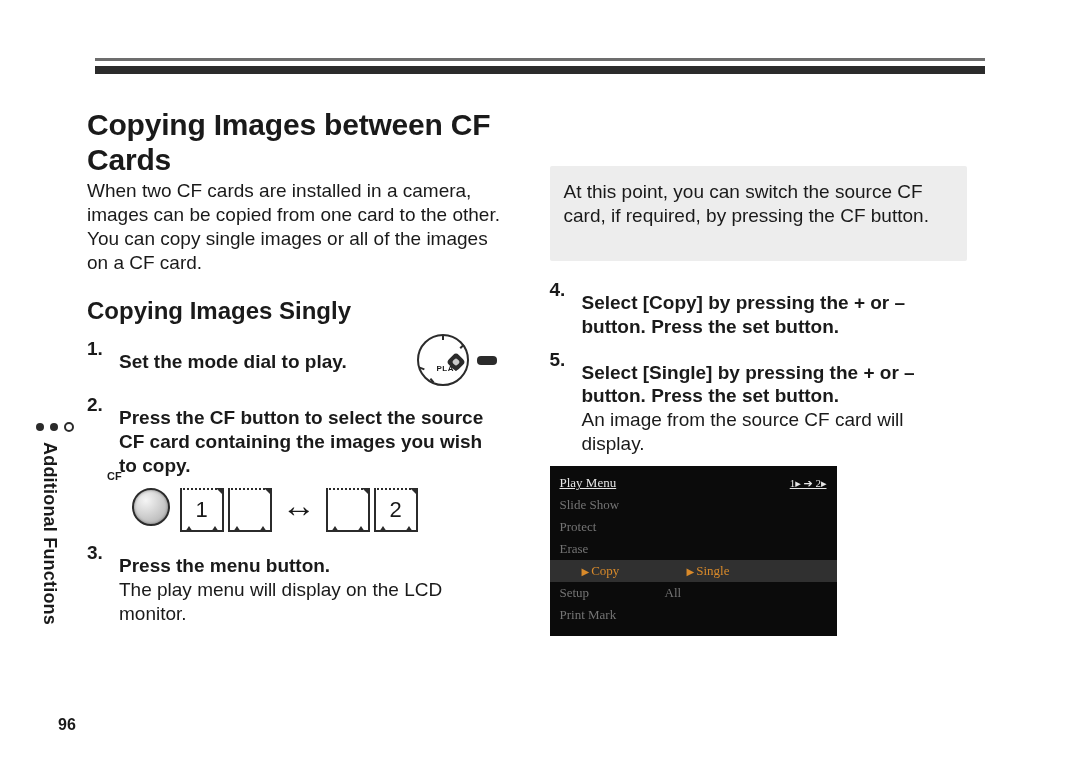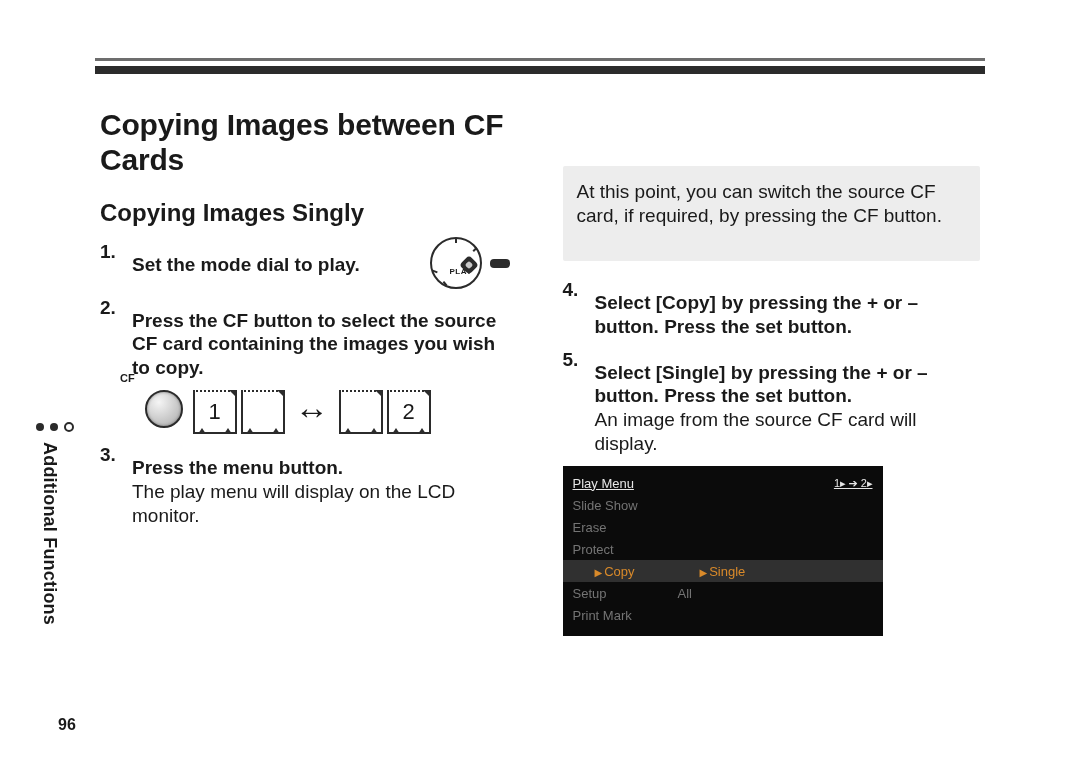--- a/index.html
+++ b/index.html
@@ -56,21 +56,21 @@
   }
   .page-num{
     position:absolute;
     left:58px; top:716px;
     font-weight:700;
     font-size:16px;
   }
   
   .cols{
     position:absolute;
-    left:100px; top:108px;
+    left:87px; top:108px;
     width:880px;
     display:flex; gap:45px;
   }
   .col{ width:423px; }
   h1{
     font-size:30px;
     font-weight:800;
     margin:0 0 2px 0;
     line-height:1.15;
     letter-spacing:-.2px;
@@ -169,22 +169,22 @@
     border-left:4px solid transparent;
     border-right:4px solid transparent;
     border-bottom:6px solid #2b2b2b;
   }
   .card .tl{left:3px;} .card .tr{right:3px;}
   .swaparrow{
     font-size:34px;font-weight:900;line-height:1;
   }
   
   .lcd{
-    width:320px; background:var(--lcd-bg);
-    font-family:Liberation Sans, sans-serif;
+    width:287px; background:var(--lcd-bg);
+    font-family:Liberation Serif, serif;
     font-size:13px;
     padding:6px 0 10px 0;
     margin-top:8px;
   }
   .lcd .row{
     display:flex;
     padding:2px 10px;
     height:18px;
     align-items:center;
   }
@@ -215,20 +215,21 @@
       <span class="solid"></span>
       <span class="ring"></span>
   </div>
   <div class="sidetab">Additional Functions</div>
   <div class="page-num">96</div>
 
   <div class="cols">
 
     <div class="col">
       <h1>Copying Images between CF Cards</h1>
+      <div class="intro">When two CF cards are installed in a camera, images can be copied from one card to the other. You can copy single images or all of the images on a CF card.</div>
 
       <h2>Copying Images Singly</h2>
 
       <div class="steps">
 
         <div class="step">
           <div class="num">1.</div>
           <div class="step-body"><span class="bold">Set the mode dial to play.</span></div>
         </div>
 
@@ -316,25 +317,25 @@
           <span class="c1">Play Menu</span>
           <span class="c2"></span>
           <span class="c3">1▸ ➔ 2▸</span>
         </div>
         <div id="lcd-rows">
             <div class="row dim">
               <span class="c1">Slide Show</span>
               <span class="c2"></span>
             </div>
             <div class="row dim">
+              <span class="c1">Protect</span>
+              <span class="c2"></span>
+            </div>
+            <div class="row dim">
               <span class="c1">Erase</span>
-              <span class="c2"></span>
-            </div>
-            <div class="row dim">
-              <span class="c1">Protect</span>
               <span class="c2"></span>
             </div>
             <div class="row sel">
               <span class="c1">Copy</span>
               <span class="c2">Single</span>
             </div>
             <div class="row dim">
               <span class="c1">Setup</span>
               <span class="c2">All</span>
             </div>

